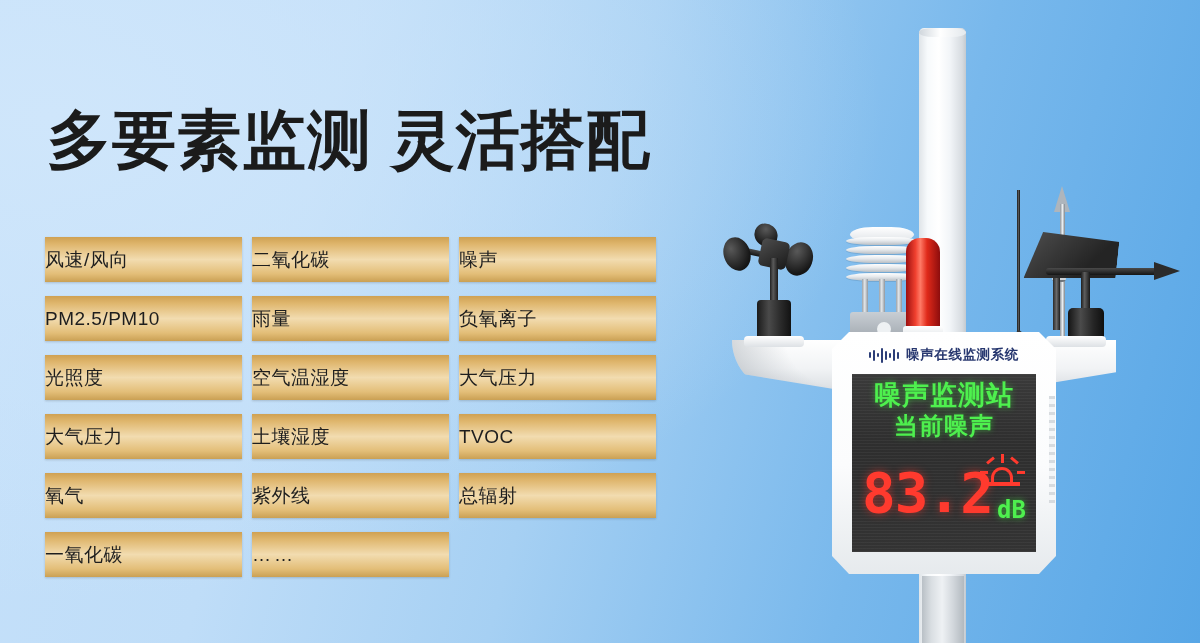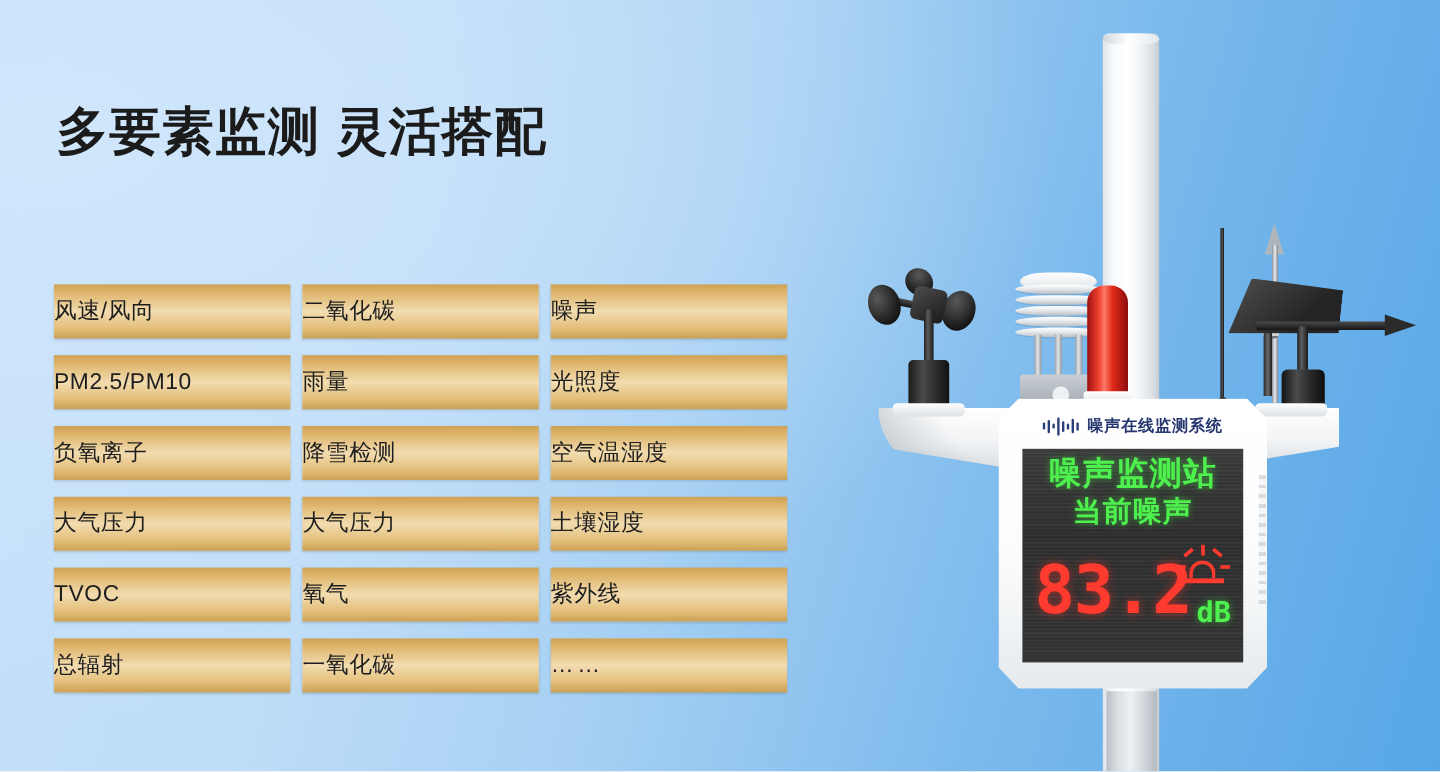--- a/index.html
+++ b/index.html
@@ -12,22 +12,22 @@
     position: relative;
     width: 1200px; height: 643px;
     background:
       radial-gradient(120% 130% at 4% 18%, #cfe6fb 0%, rgba(207,230,251,0) 58%),
       linear-gradient(105deg, #c6e1fa 0%, #bfddf8 26%, #a6d0f3 48%, #78b8ec 73%, #57a6e6 100%);
     overflow: hidden;
   }
 
   
   #headline {
-    position: absolute; left: 47px; top: 86px;
-    font-size: 43px; font-weight: 700; letter-spacing: 1px;
+    position: absolute; left: 47px; top: 105px;
+    font-size: 64px; font-weight: 700; letter-spacing: 1px;
     color: #1b1b1b; white-space: nowrap; line-height: 1.12;
   }
   #tag-grid {
     position: absolute; left: 45px; top: 237px;
     display: grid;
     grid-template-columns: repeat(3, 197px);
     column-gap: 10px; row-gap: 14px;
   }
   .tag {
     height: 45px; line-height: 45px; text-align: left;
@@ -193,23 +193,22 @@
 <div id="stage">
 
   <div id="headline">多要素监测 灵活搭配</div>
 
   <div id="tag-grid">
     <div class="tag">风速/风向</div>
     <div class="tag">二氧化碳</div>
     <div class="tag">噪声</div>
     <div class="tag">PM2.5/PM10</div>
     <div class="tag">雨量</div>
+    <div class="tag">负氧离子</div>
     <div class="tag">光照度</div>
-    <div class="tag">负氧离子</div>
-    <div class="tag">降雪检测</div>
     <div class="tag">空气温湿度</div>
     <div class="tag">大气压力</div>
     <div class="tag">大气压力</div>
     <div class="tag">土壤湿度</div>
     <div class="tag">TVOC</div>
     <div class="tag">氧气</div>
     <div class="tag">紫外线</div>
     <div class="tag">总辐射</div>
     <div class="tag">一氧化碳</div>
     <div class="tag dots">……</div>

